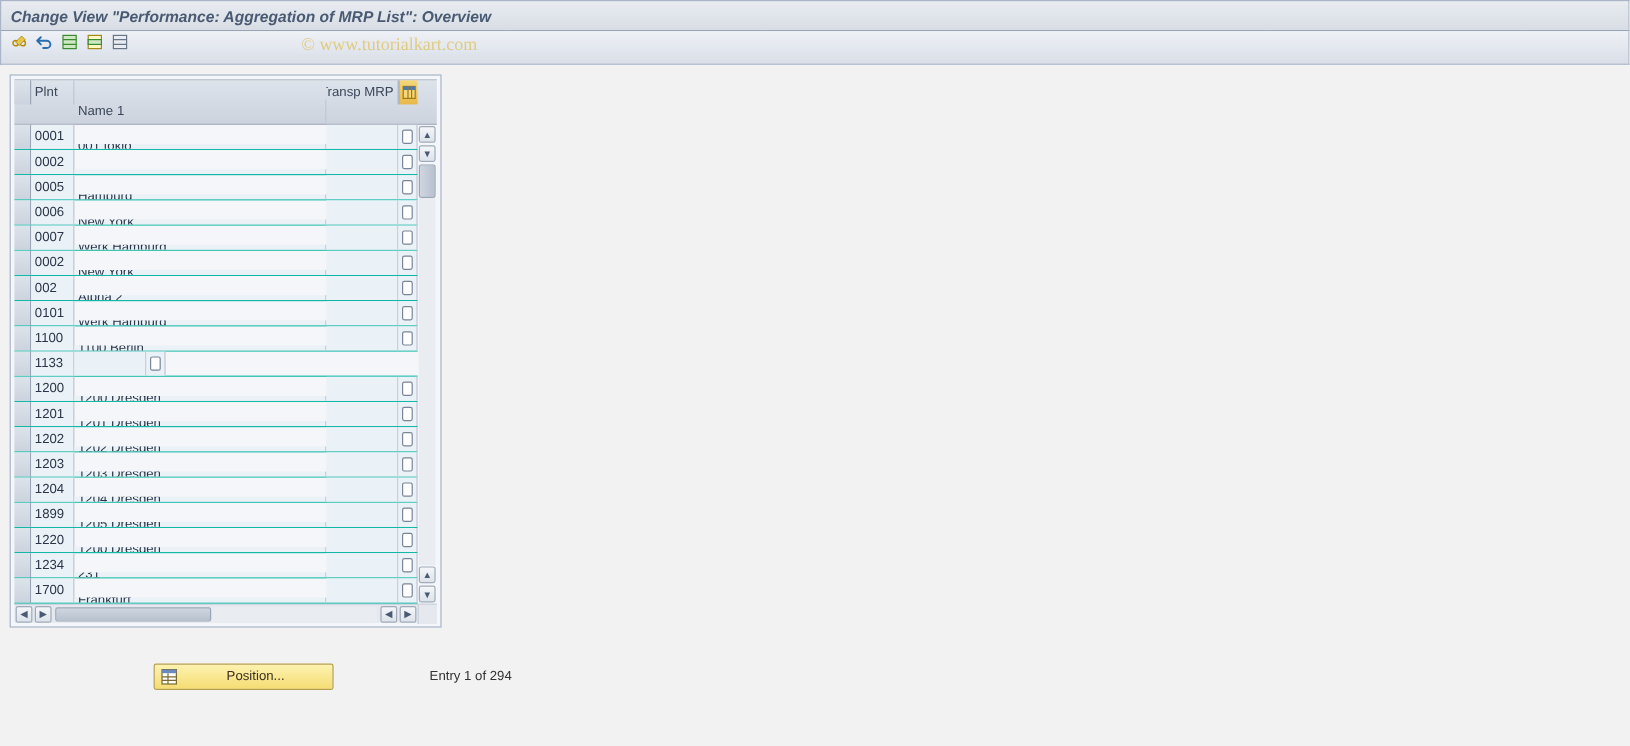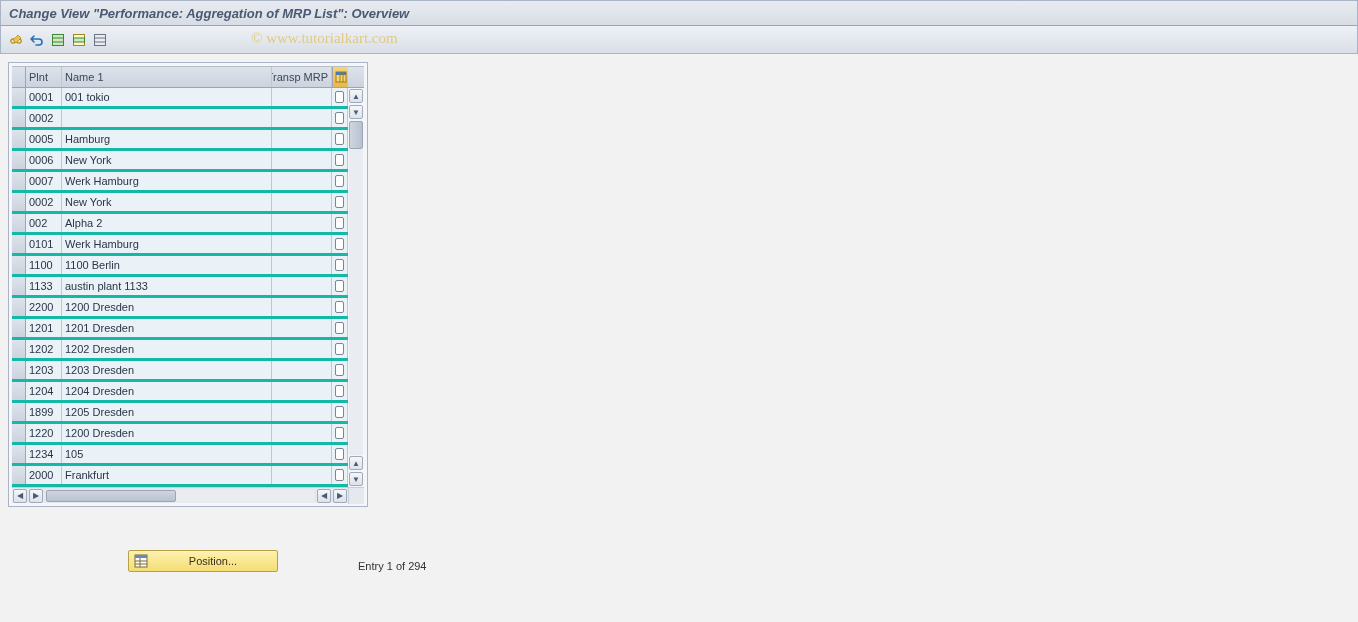--- a/index.html
+++ b/index.html
@@ -27,21 +27,21 @@
       font-weight: bold;
       font-style: italic;
       color: #4a5a73;
     }
     .toolbar {
       background: linear-gradient(to bottom, #eef1f6 0%, #d9dee7 100%);
       border: 1px solid #a9b5c7;
       border-top: none;
       height: 28px;
       display: flex;
-      align-items: center;
+      align-items: flex-start;
       padding: 0 6px;
       gap: 3px;
       position: relative;
     }
     .toolbar-btn {
       width: 18px;
       height: 18px;
       display: flex;
       align-items: center;
       justify-content: center;
@@ -75,39 +75,39 @@
       border-bottom: 1px solid #9ba5b3;
     }
     .grid-body {
       display: flex;
       flex-direction: column;
       position: relative;
     }
     .grid-row {
       display: flex;
       height: 21px;
-      border-bottom: 3px solid #14b8a6;
+      border-bottom: 1px solid #14b8a6;
     }
     .cell {
       border-right: 1px solid #c0c7d2;
       display: flex;
       align-items: center;
       padding: 0 3px;
       overflow: hidden;
       white-space: nowrap;
       font-size: 11px;
     }
     .hdr-cell {
       height: 20px;
       font-size: 11px;
       color: #3a4659;
     }
     .col-sel { width: 14px; background: linear-gradient(to bottom, #dde3eb 0%, #ccd3de 100%); border-right: 1px solid #9ba5b3; }
     .col-plnt { width: 36px; }
-    .col-name { width: 210px; }
+    .col-name { width: 210px; margin-top: 16px; }
     .col-transp { width: 60px; justify-content: flex-end; }
     .col-chk { width: 16px; justify-content: center; }
     .grid-header .col-sel { background: linear-gradient(to bottom, #dde3eb 0%, #ccd3de 100%); }
     .grid-row .col-sel { background: linear-gradient(to bottom, #dde3eb 0%, #ccd3de 100%); cursor: pointer; }
     .grid-row .col-plnt,
     .grid-row .col-name,
     .grid-row .col-transp {
       background: #eaf1f7;
       color: #2a3547;
     }
@@ -183,23 +183,23 @@
       left: 0;
       top: 0;
       bottom: 0;
       width: 130px;
       background: linear-gradient(to bottom, #cfd6e0, #b8c1cf);
       border: 1px solid #9aa5b5;
       border-radius: 2px;
       cursor: pointer;
     }
     .footer-row {
-      margin-top: 43px;
-      display: flex;
-      align-items: flex-end;
+      margin-top: 30px;
+      display: flex;
+      align-items: center;
       padding-left: 120px;
       gap: 80px;
     }
     .position-btn {
       width: 150px;
       height: 22px;
       background: linear-gradient(to bottom, #fdf2b0 0%, #f5dd74 100%);
       border: 1px solid #b8a04a;
       border-radius: 2px;
       display: flex;
@@ -376,29 +376,28 @@
                   <div class="cell col-plnt">1100</div>
                   <div class="cell col-name">1100 Berlin</div>
                   <div class="cell col-transp"></div>
                   <div class="cell col-chk">
                     <div class="chk"></div>
                   </div>
                 </div>
                 <div class="grid-row">
                   <div class="cell col-sel"></div>
                   <div class="cell col-plnt">1133</div>
-                  <div class="cell col-name">austin plant 1133</div>
-                  <div class="cell col-transp"></div>
-                  <div class="cell col-chk">
-                    <div class="chk"></div>
-                  </div>
-                </div>
-                <div class="grid-row">
-                  <div class="cell col-sel"></div>
-                  <div class="cell col-plnt">2200</div>
+                  <div class="cell col-transp"></div>
+                  <div class="cell col-chk">
+                    <div class="chk"></div>
+                  </div>
+                </div>
+                <div class="grid-row">
+                  <div class="cell col-sel"></div>
+                  <div class="cell col-plnt">1200</div>
                   <div class="cell col-name">1200 Dresden</div>
                   <div class="cell col-transp"></div>
                   <div class="cell col-chk">
                     <div class="chk"></div>
                   </div>
                 </div>
                 <div class="grid-row">
                   <div class="cell col-sel"></div>
                   <div class="cell col-plnt">1201</div>
                   <div class="cell col-name">1201 Dresden</div>
@@ -448,29 +447,29 @@
                   <div class="cell col-plnt">1220</div>
                   <div class="cell col-name">1200 Dresden</div>
                   <div class="cell col-transp"></div>
                   <div class="cell col-chk">
                     <div class="chk"></div>
                   </div>
                 </div>
                 <div class="grid-row">
                   <div class="cell col-sel"></div>
                   <div class="cell col-plnt">1234</div>
-                  <div class="cell col-name">105</div>
-                  <div class="cell col-transp"></div>
-                  <div class="cell col-chk">
-                    <div class="chk"></div>
-                  </div>
-                </div>
-                <div class="grid-row">
-                  <div class="cell col-sel"></div>
-                  <div class="cell col-plnt">2000</div>
+                  <div class="cell col-name">231</div>
+                  <div class="cell col-transp"></div>
+                  <div class="cell col-chk">
+                    <div class="chk"></div>
+                  </div>
+                </div>
+                <div class="grid-row">
+                  <div class="cell col-sel"></div>
+                  <div class="cell col-plnt">1700</div>
                   <div class="cell col-name">Frankfurt</div>
                   <div class="cell col-transp"></div>
                   <div class="cell col-chk">
                     <div class="chk"></div>
                   </div>
                 </div>
               </div>
               <div class="right-vscroll-wrap">
                 <div class="scroll-arrow">▲</div>
                 <div class="scroll-arrow">▼</div>

